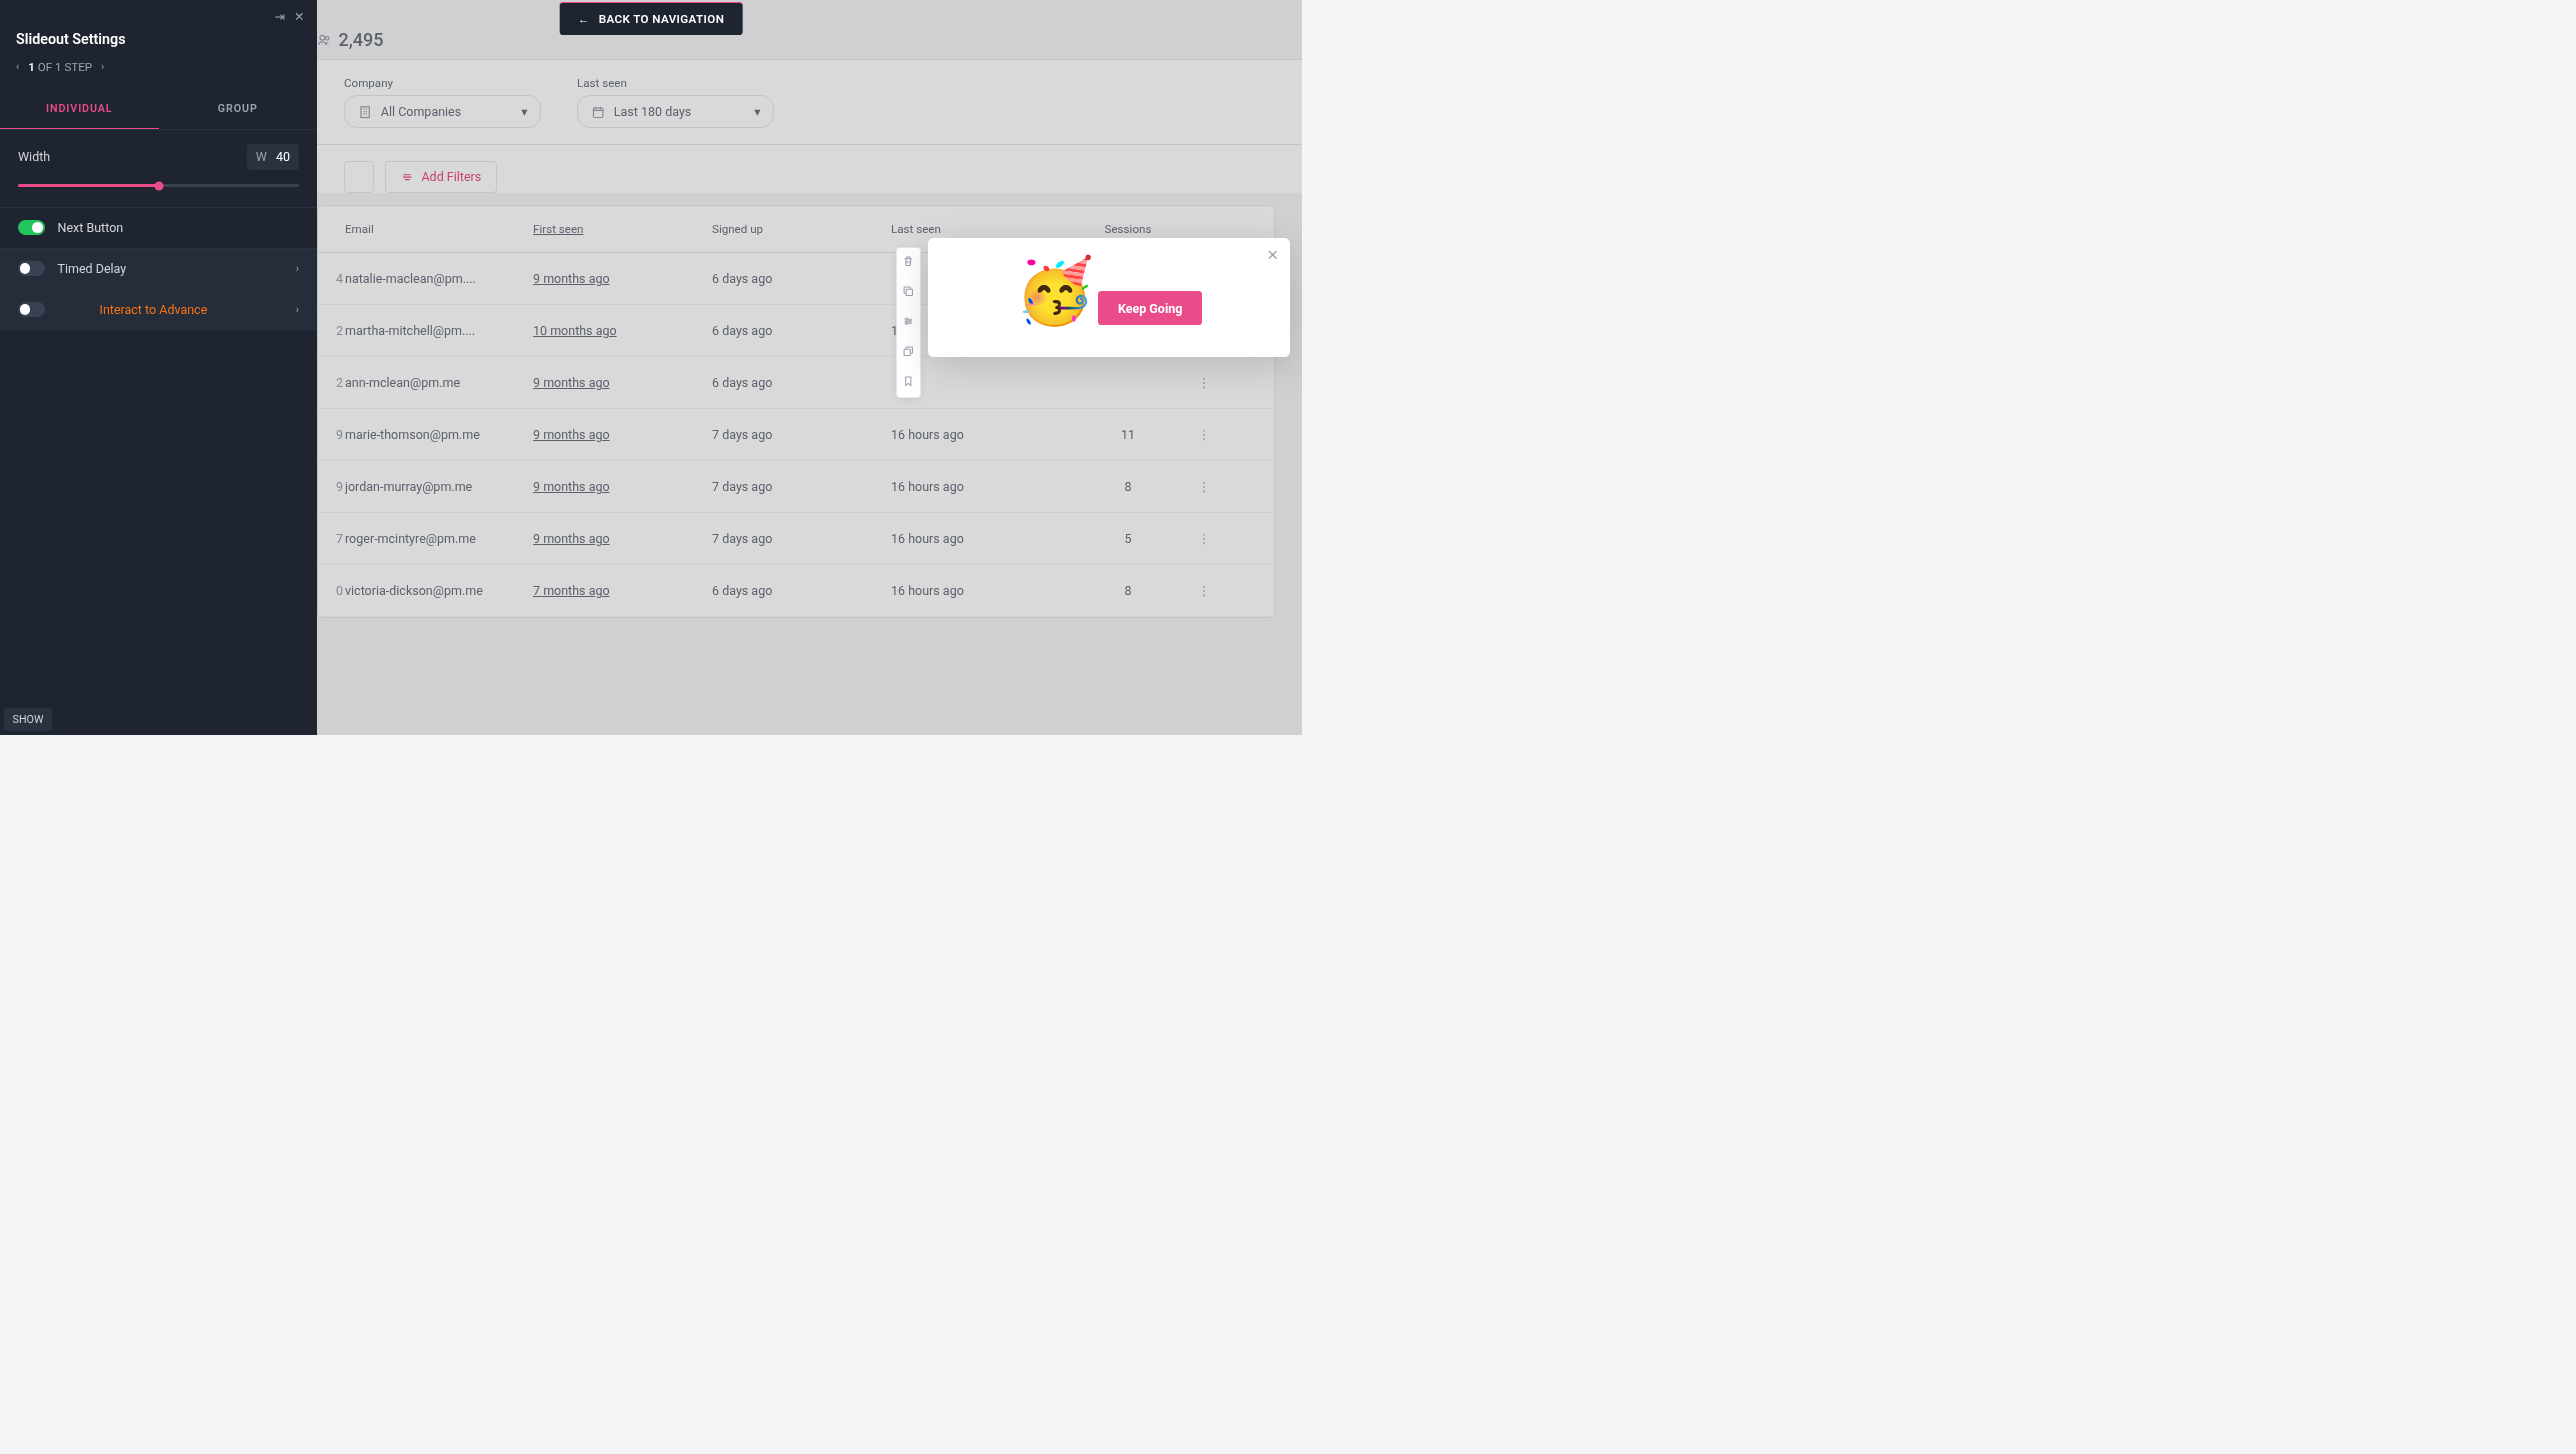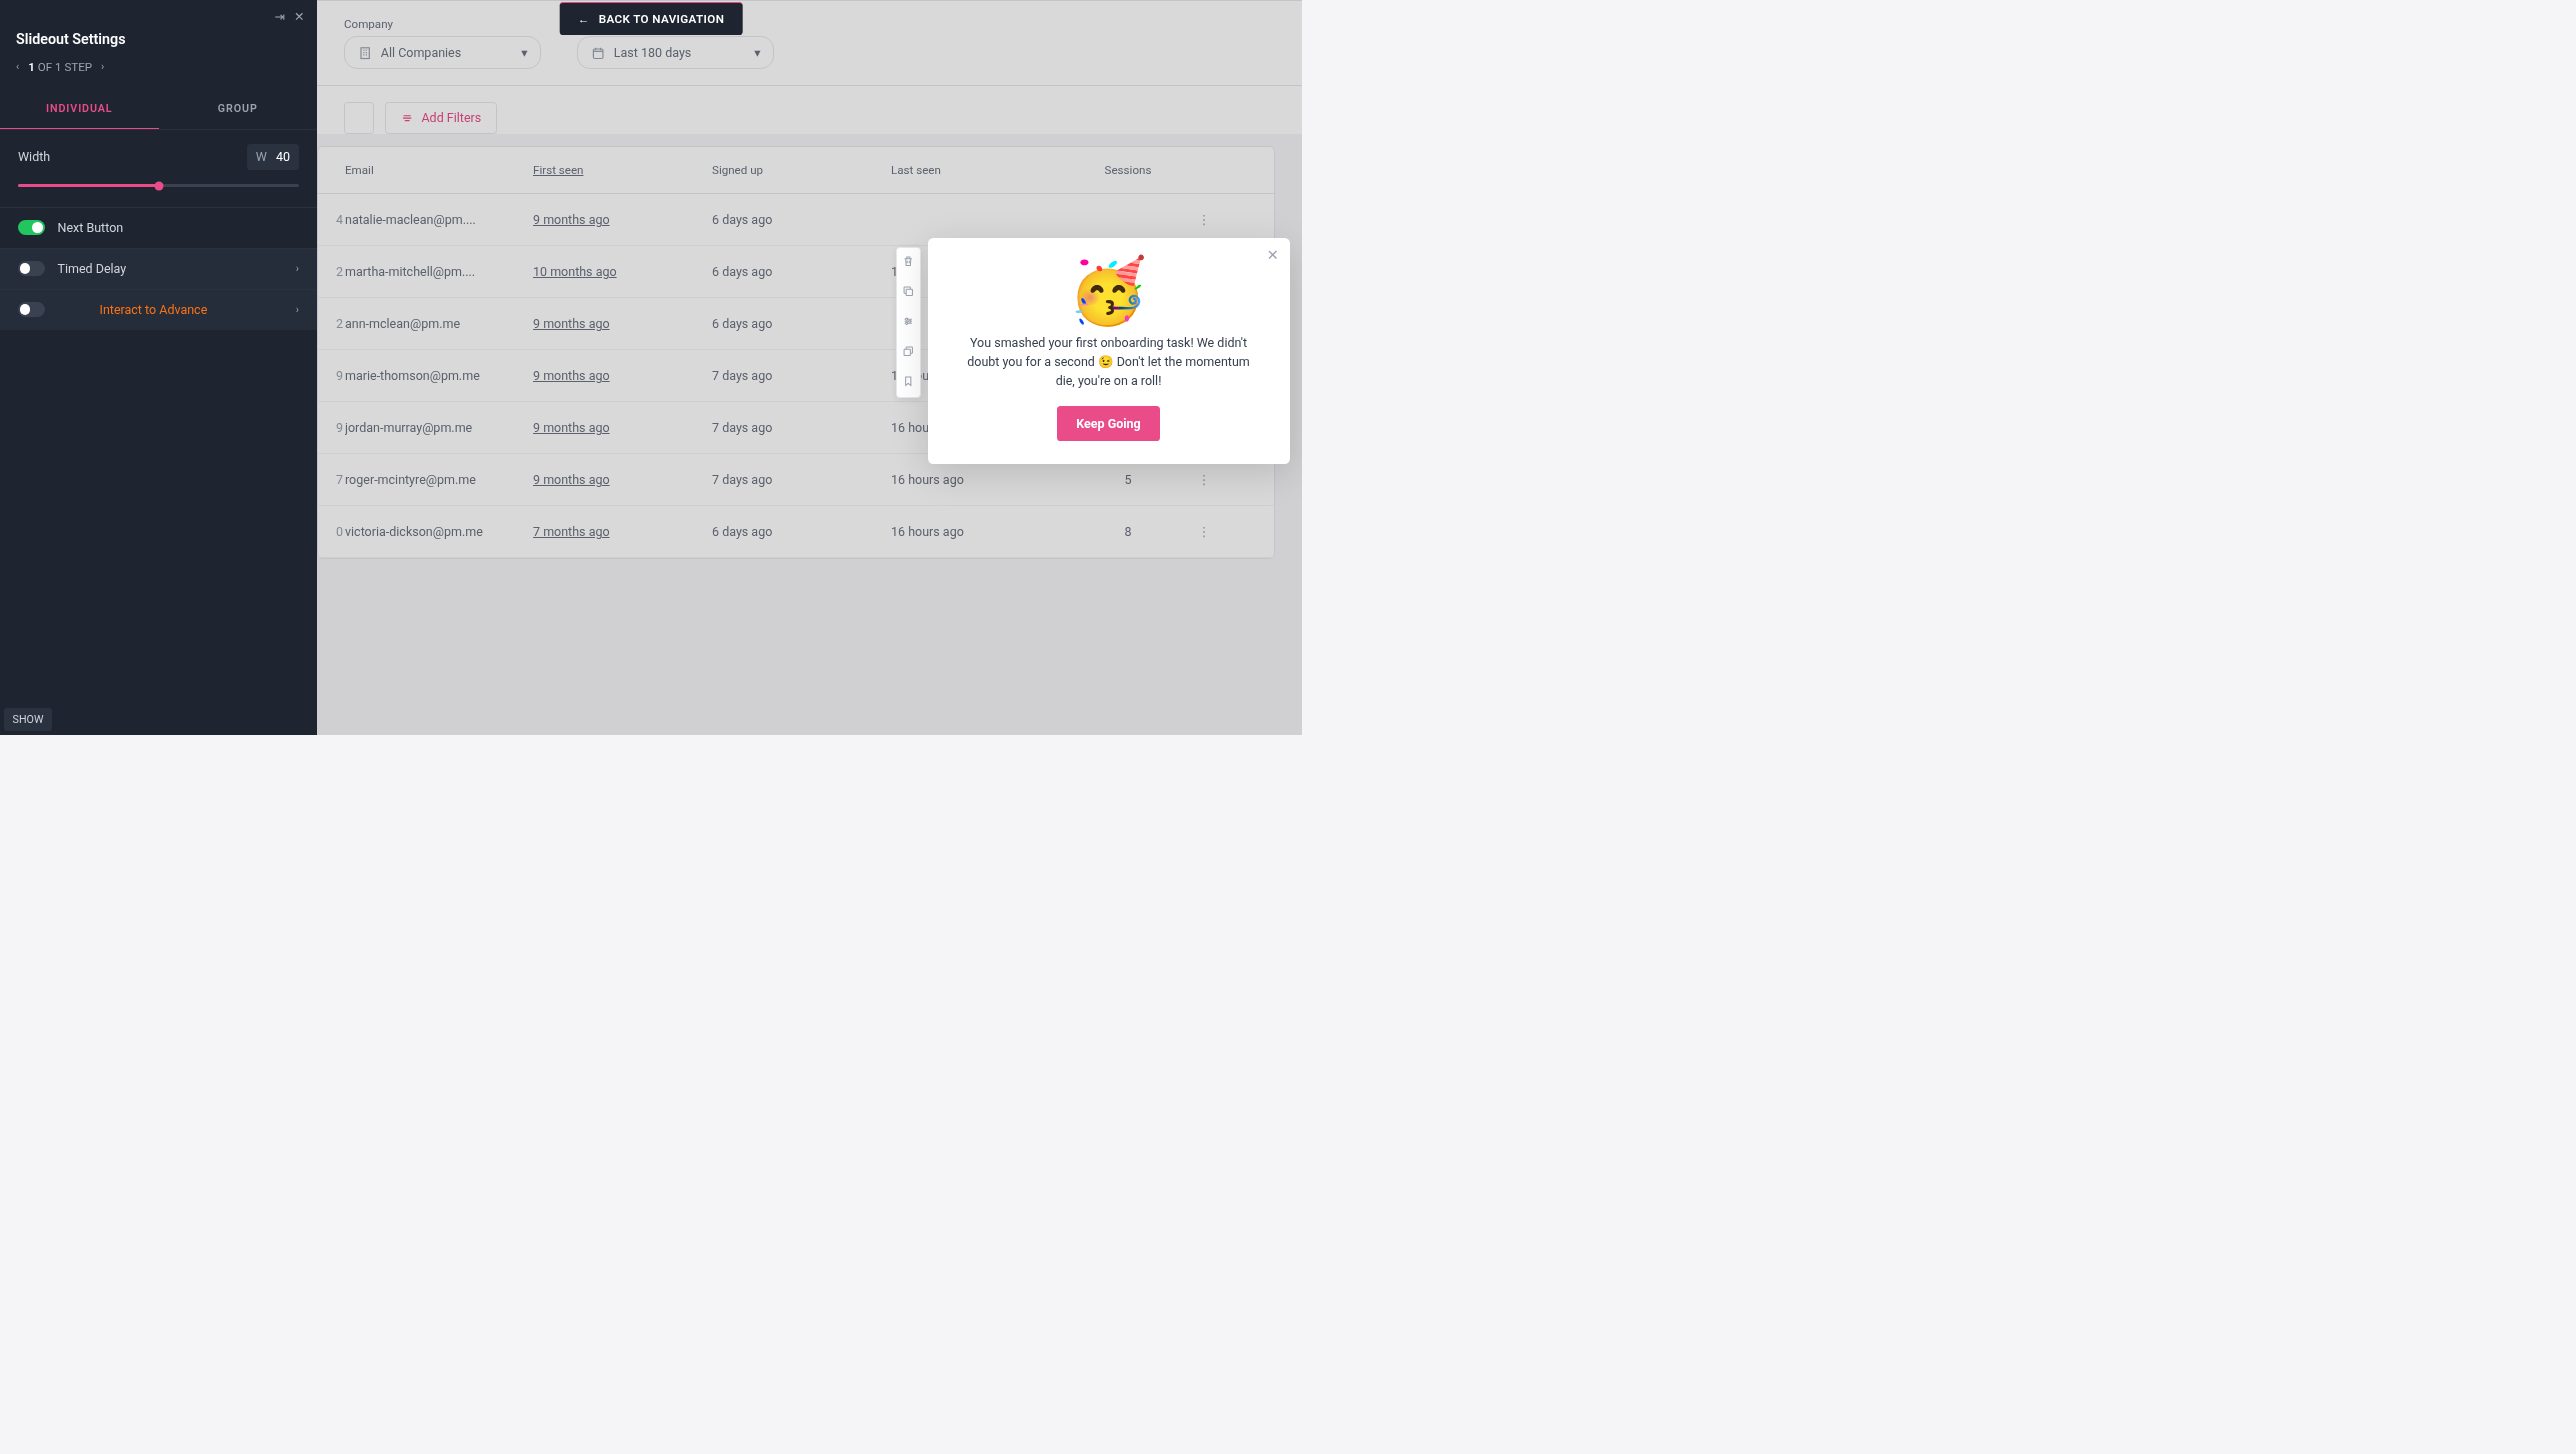--- a/index.html
+++ b/index.html
@@ -139,20 +139,31 @@
   </div>
   <div class="show-btn">SHOW</div>
 </div>
 
 <div class="back-nav">
   <span>←</span>
   <span>BACK TO NAVIGATION</span>
 </div>
 
 <div class="main">
+  <div class="users-count-row">
+    <span>
+      <svg class="icon-svg" viewBox="0 0 24 24" fill="none" stroke="#9ca3af" stroke-width="2">
+          <circle cx="9" cy="8" r="4"></circle>
+          <path d="M3 20c0-3 3-5 6-5s6 2 6 5"></path>
+          <circle cx="17" cy="9" r="3"></circle>
+          <path d="M15 20c0-2 2-4 4-4"></path>
+        </svg>
+    </span>
+    <span class="stats-num">2,495</span>
+  </div>
 
   <div class="filters-bar">
     <div class="filter-group">
       <span class="filter-label">Company</span>
       <div class="dropdown">
         <div class="dropdown-left">
           <span>
             <svg class="icon-svg" viewBox="0 0 24 24" fill="none" stroke="#9ca3af" stroke-width="2">
                 <rect x="5" y="3" width="14" height="18"></rect>
                 <path d="M9 7h2M13 7h2M9 11h2M13 11h2M9 15h2M13 15h2"></path>
@@ -301,16 +312,15 @@
   <div class="vtool-item">
     <svg width="12.5" height="12.5" viewBox="0 0 24 24" fill="none" stroke="#9ca3af" stroke-width="2">
         <path d="M7 4h10v16l-5-4-5 4V4z"></path>
       </svg>
   </div>
 </div>
 
 <div class="slideout">
   <span class="slideout-close">✕</span>
   <div class="slideout-emoji">🥳</div>
-  <div class="slideout-text">You smashed your first onboarding task! We didn't doubt you for a second 😉 Don't let the momentum die, you're on a roll!</div>
   <button class="slideout-btn">Keep Going</button>
 </div>
 
 
 </body></html>

